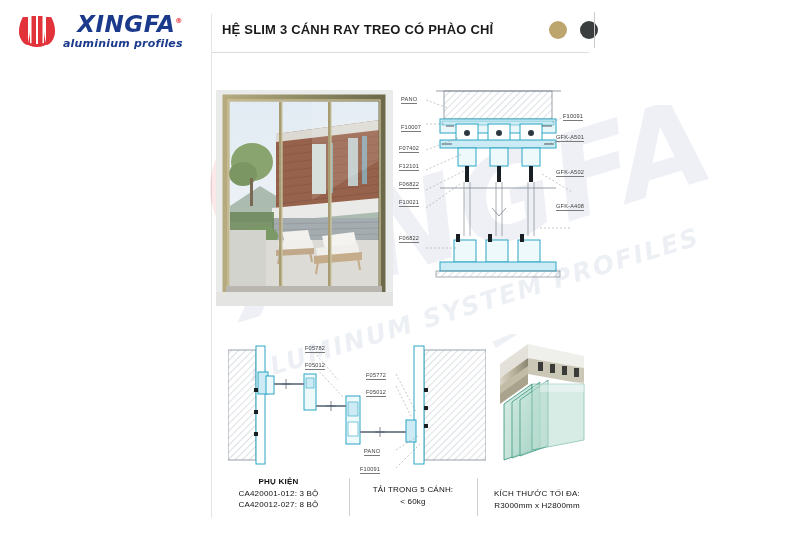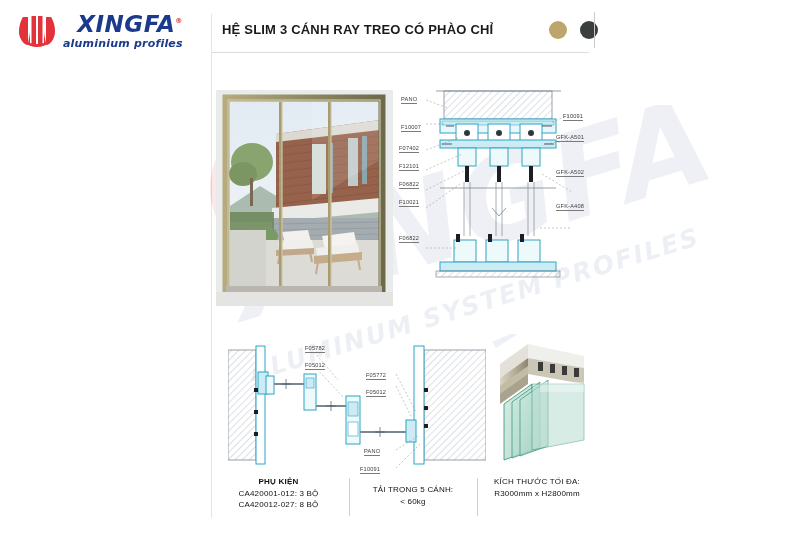--- a/index.html
+++ b/index.html
@@ -406,19 +406,19 @@
       <div style="font-weight:bold;">PHỤ KIỆN</div>
       <div>CA420001-012: 3 BỘ</div>
       <div>CA420012-027: 8 BỘ</div>
     </div>
     <div class="cap-sep" style="left:138px;"></div>
     <div class="cap" style="left:140px;top:8px;width:124px;">
       <div>TẢI TRỌNG 5 CÁNH:</div>
       <div>&lt; 60kg</div>
     </div>
     <div class="cap-sep" style="left:266px;"></div>
-    <div class="cap" style="left:262px;top:0;width:128px;">
+    <div class="cap" style="left:262px;top:12px;width:128px;">
       <div>KÍCH THƯỚC TỐI ĐA:</div>
       <div>R3000mm x H2800mm</div>
     </div>
   </div>
 
 </div>
 
 </body></html>

